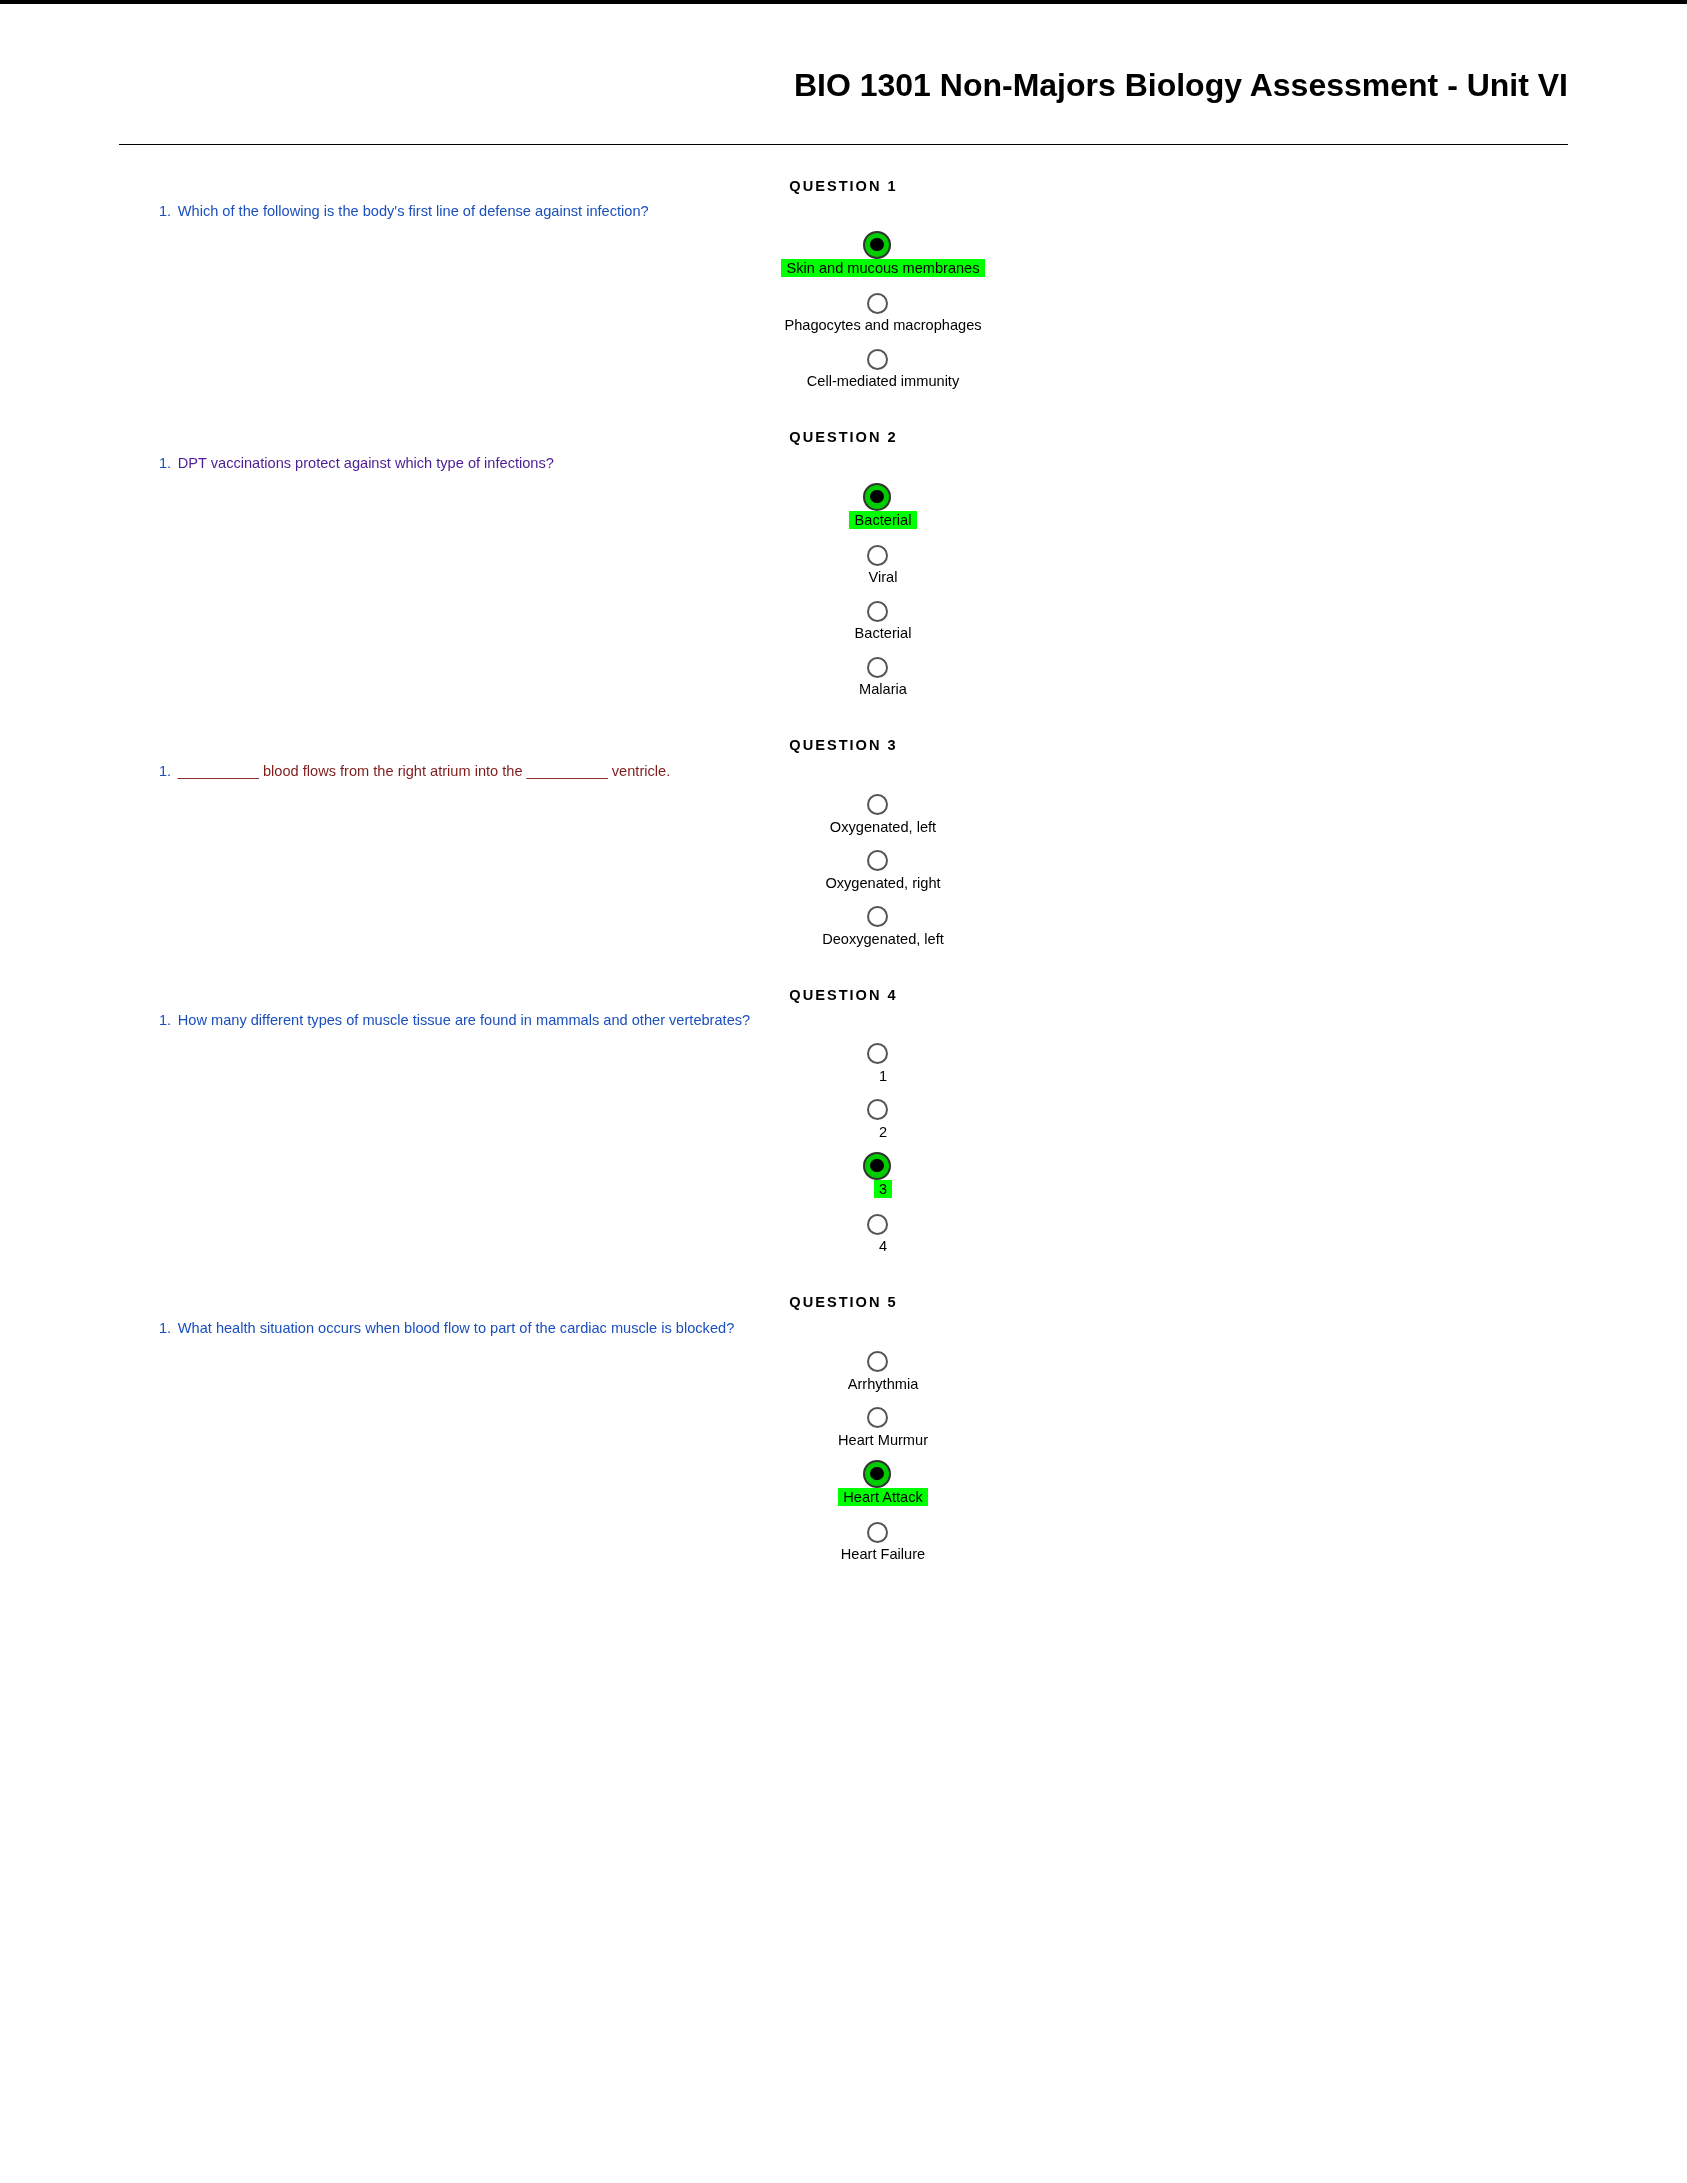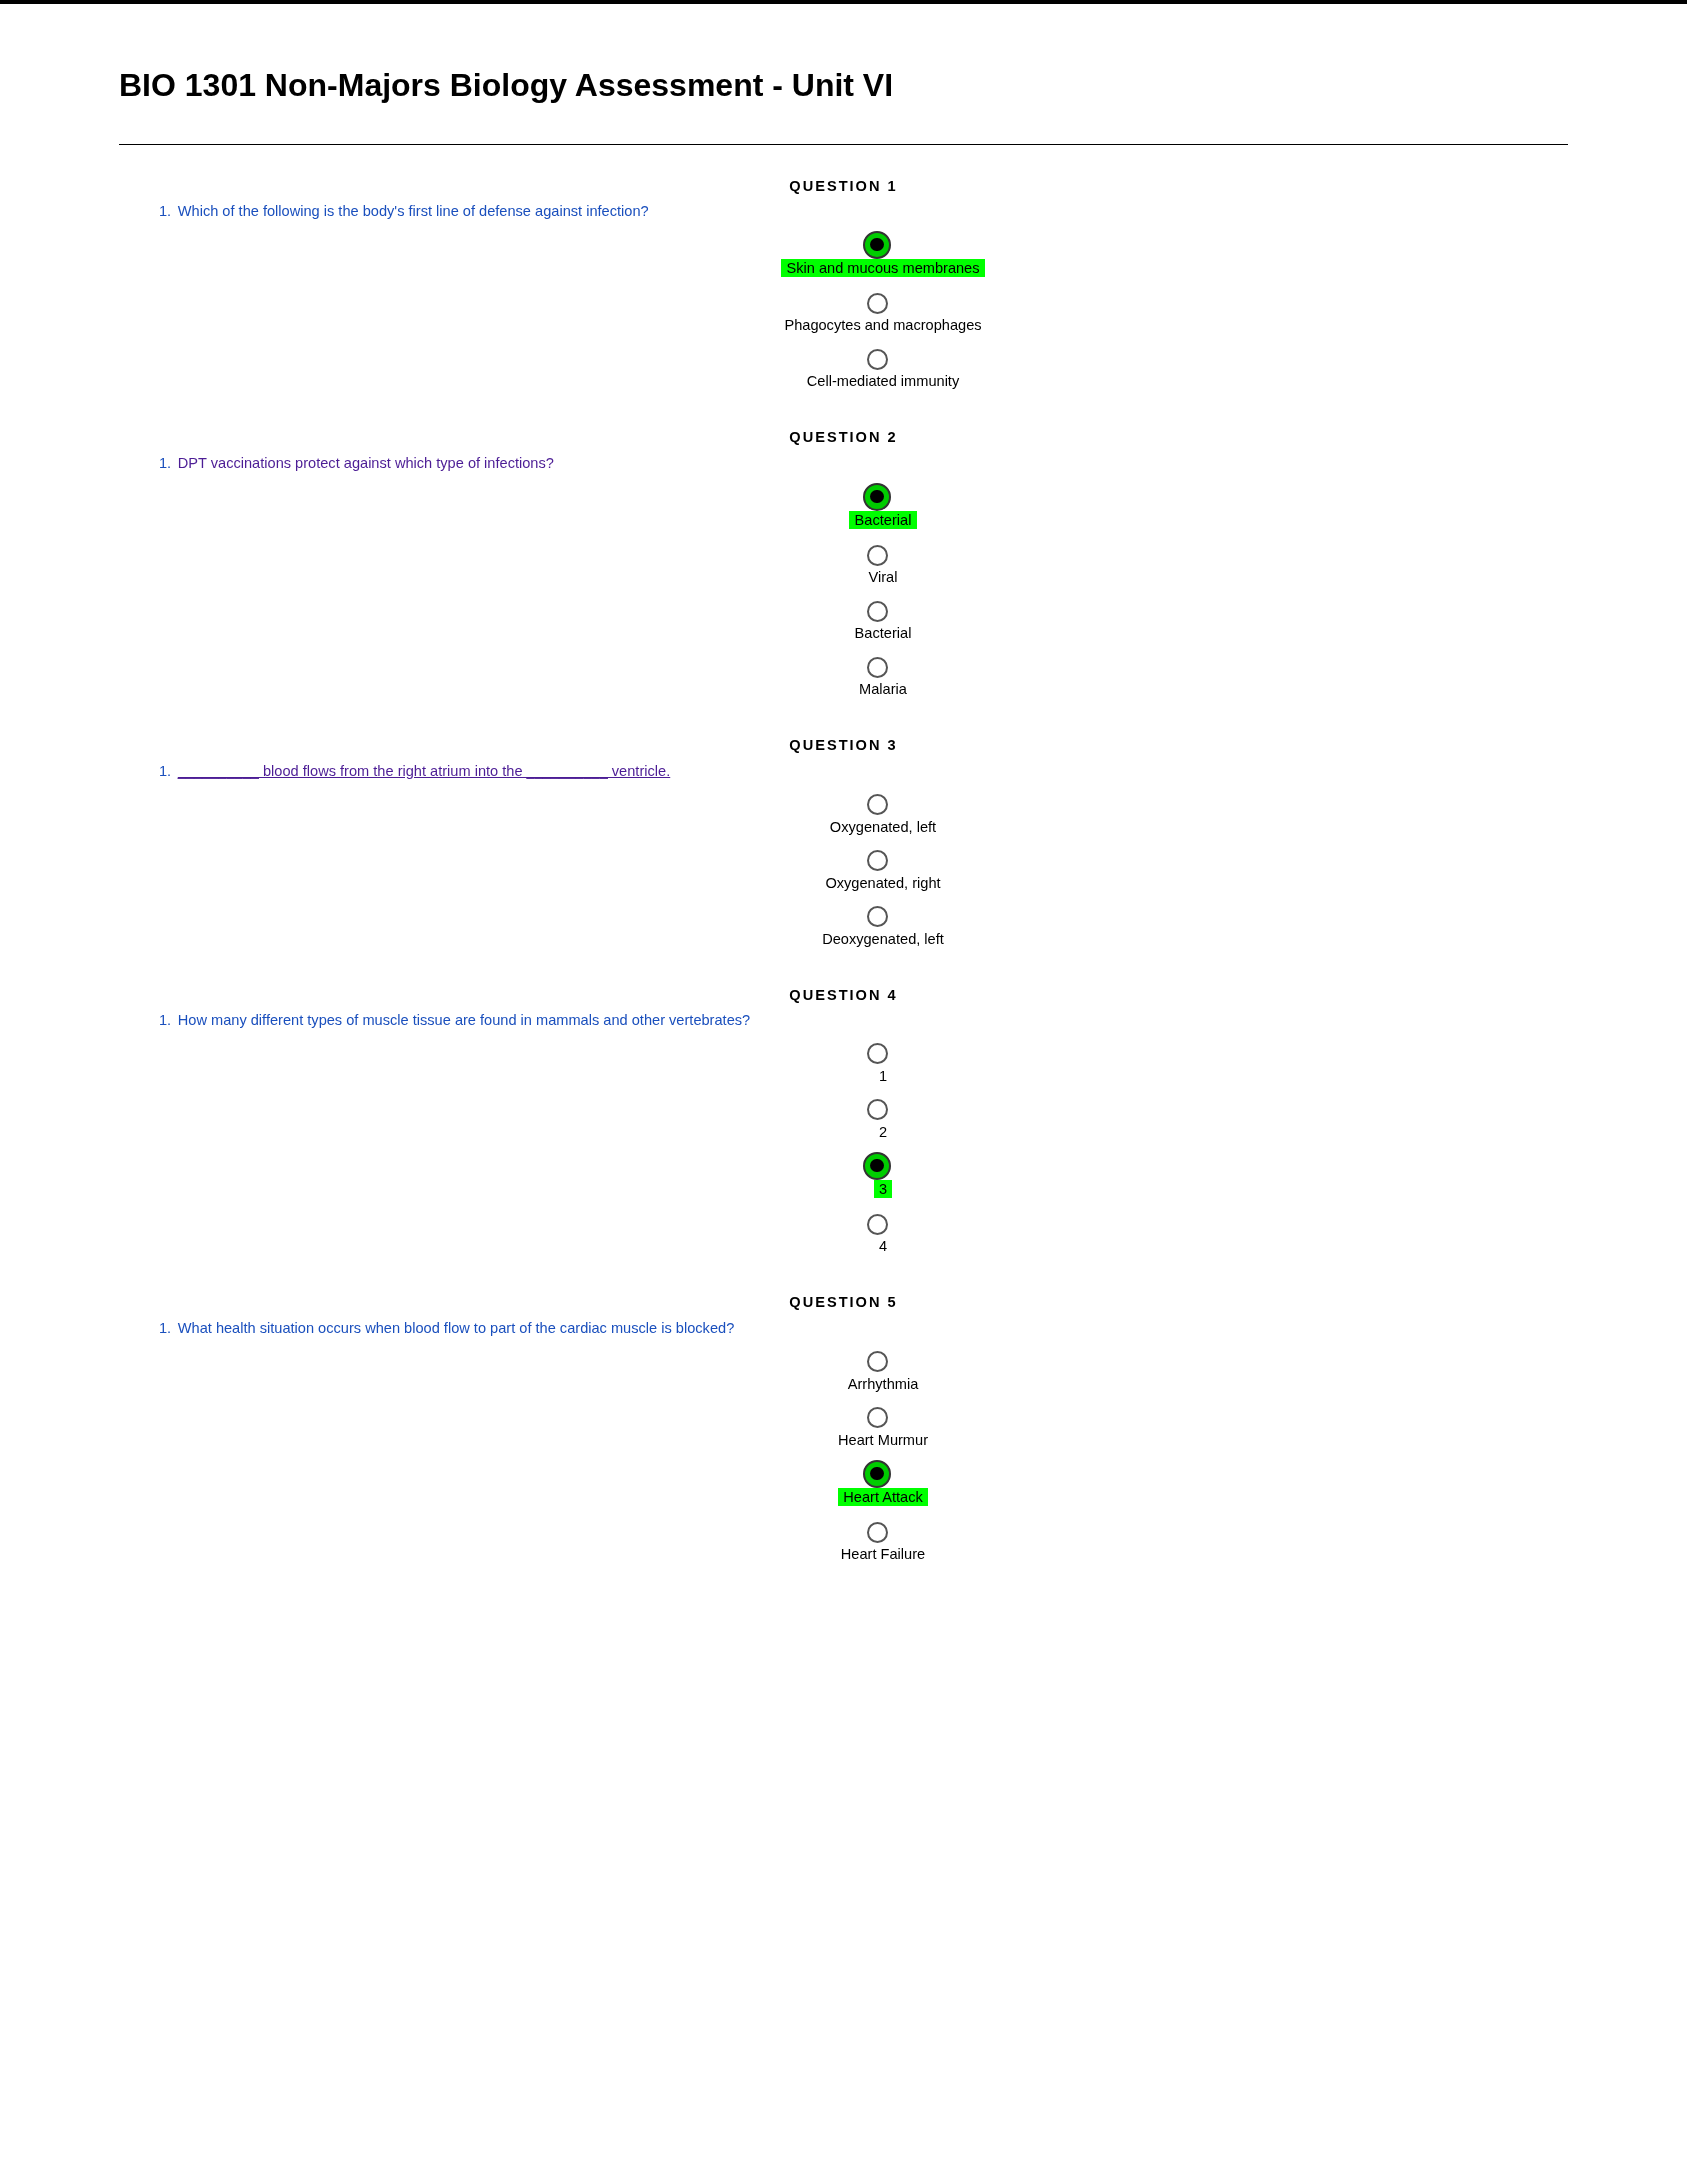--- a/index.html
+++ b/index.html
@@ -20,21 +20,21 @@
     }
     .top-border {
       position: absolute;
       top: 0;
       left: 0;
       right: 0;
       height: 4px;
       background: #000;
     }
     .page-title {
-      text-align: left;
+      text-align: right;
       font-size: 32px;
       font-weight: bold;
       margin-top: 26.5px;
       margin-bottom: 40px;
       font-family: Arial, sans-serif;
     }
     .question-block {
       margin-bottom: 40px;
     }
     .question-label {
@@ -190,21 +190,21 @@
               </div>
             </div>
             <span class="option-text">Malaria</span>
           </li>
         </ul>
       </div>
       <div class="question-block">
         <div class="question-label">QUESTION 3</div>
         <div style="display: flex; margin-left: 40px; margin-bottom: 12px;">
           <span style="margin-right: 6.6px; font-size: 14.6px; color: rgb(26, 79, 189); flex-shrink: 0;">1.</span>
-          <span class="question-text" style="margin: 0px; color: #4c1d95; text-decoration: underline;">__________ blood flows from the right atrium into the __________ ventricle.</span>
+          <span class="question-text" style="margin: 0px; color: #7f1d1d;">__________ blood flows from the right atrium into the __________ ventricle.</span>
         </div>
         <ul class="options-list">
           <li class="option-item">
             <div class="radio-wrap">
               <div class="radio-unselected" style="border: 2px solid rgb(85, 85, 85); position: relative;">
                 <div style="width: 5.3px; height: 5.3px; border-radius: 50%; background: transparent; position: absolute; top: 50%; left: 50%; transform: translate(-50%, -50%);"></div>
               </div>
             </div>
             <span class="option-text">Oxygenated, left</span>
           </li>

